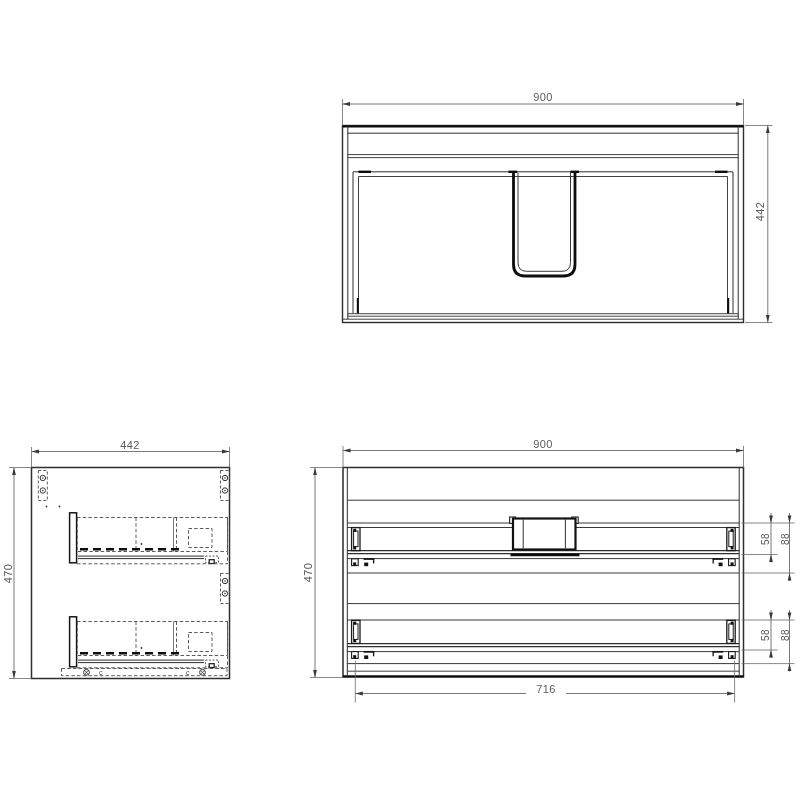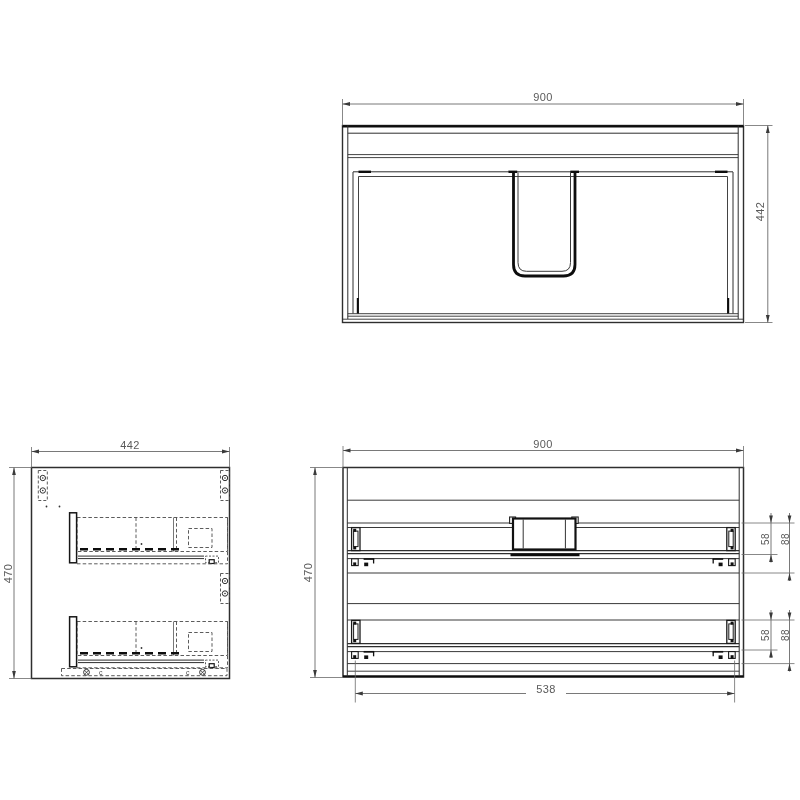--- a/index.html
+++ b/index.html
@@ -225,20 +225,20 @@
 <div class="dim-label" style="left:513px;top:91px;width:60px;">900</div>
 <div class="dim-label rot" style="left:740px;top:204.5px;width:40px;height:13px;">442</div>
 
 <div class="dim-label" style="left:100px;top:439px;width:60px;">442</div>
 <div class="dim-label rot" style="left:-12px;top:566.5px;width:40px;height:13px;">470</div>
 <div class="dim-label tiny" style="left:95.8px;top:669px;width:10px;">c</div>
 <div class="dim-label tiny" style="left:182.8px;top:669px;width:10px;">c</div>
 
 <div class="dim-label" style="left:513px;top:437.5px;width:60px;">900</div>
 <div class="dim-label rot" style="left:287.5px;top:566px;width:40px;height:13px;">470</div>
-<div class="dim-label bgw" style="left:526px;top:683px;width:40px;">538</div>
+<div class="dim-label bgw" style="left:526px;top:683px;width:40px;">716</div>
 
 <div class="dim-label rot small" style="left:753.8px;top:533px;width:24px;height:12px;">58</div>
 <div class="dim-label rot small" style="left:774.2px;top:533px;width:24px;height:12px;">88</div>
 <div class="dim-label rot small" style="left:753.8px;top:628.5px;width:24px;height:12px;">58</div>
 <div class="dim-label rot small" style="left:774.2px;top:628.5px;width:24px;height:12px;">88</div>
 
 </div>
 
 </body></html>

